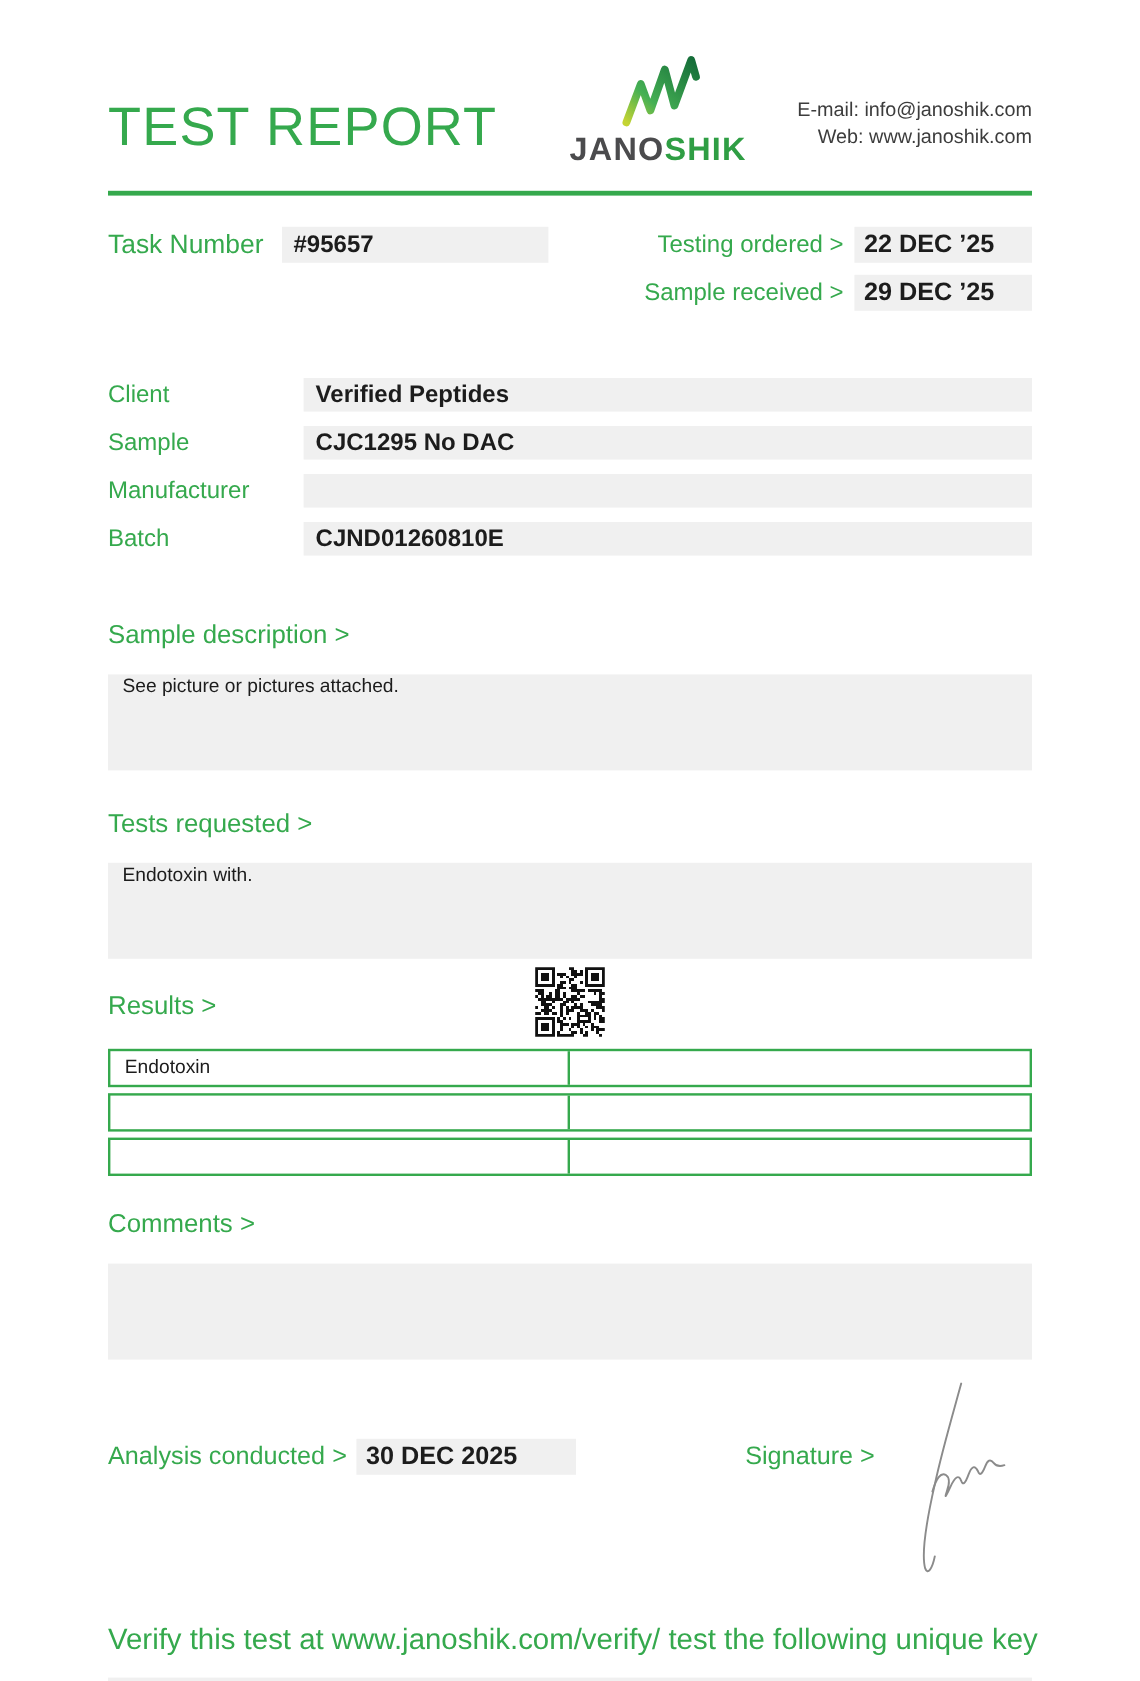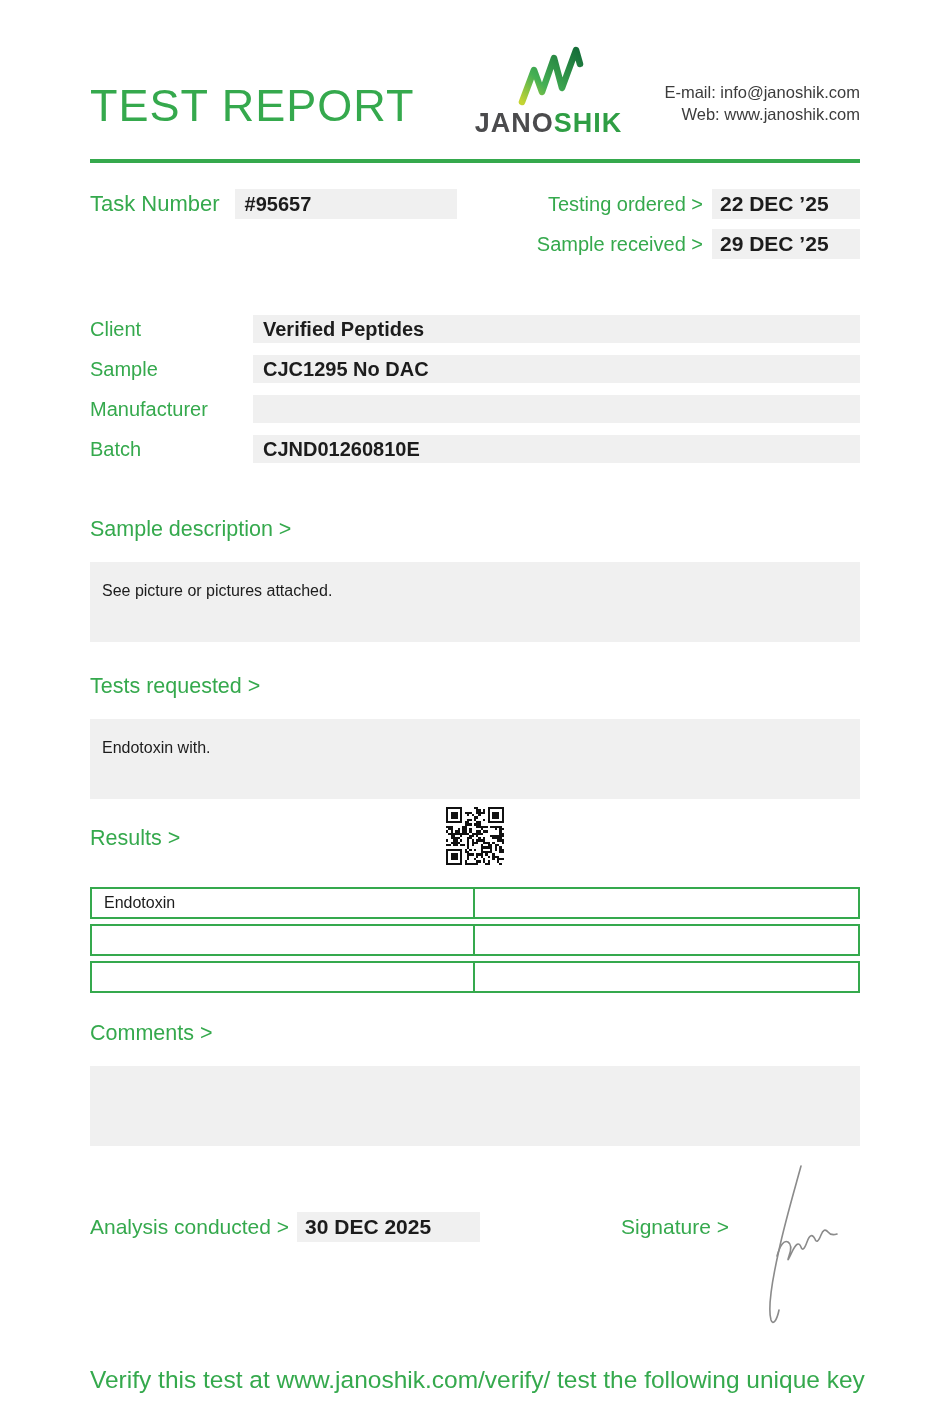--- a/index.html
+++ b/index.html
@@ -32,26 +32,26 @@
   .details { margin-top:46px; }
   .drow { display:flex; margin-bottom:12px; height:28px; }
   .dlabel { width:163px; color:var(--green); font-size:20px; line-height:28px; }
   .dvalue { flex:1; background:var(--box); font-size:20px; font-weight:bold; line-height:28px; padding-left:10px; }
 
   
   .sec-head { color:var(--green); font-size:21.5px; }
   .sec-head.sd { margin-top:54px; }
   .sec-head.tr { margin-top:32px; }
   .sec-head.cm { margin-top:28px; }
-  .sec-box { background:var(--box); height:80px; margin-top:20px; padding:20px 12px; font-size:16px; }
+  .sec-box { background:var(--box); height:80px; margin-top:20px; padding:2px 12px; font-size:16px; }
 
   
   .results-head { position:relative; height:58px; margin-top:10px; display:flex; align-items:center; }
   .qr { position:absolute; left:50%; transform:translateX(-50%); bottom:-2px; }
-  .rtable { margin-top:20px; }
+  .rtable { margin-top:7px; }
   .rrow { display:flex; height:32px; border:2px solid var(--green); margin-bottom:5px; }
   .rcell { width:50%; line-height:28px; font-size:16px; padding-left:12px; }
   .rcell.c1 { border-right:2px solid var(--green); }
 
   
   .footer { position:relative; margin-top:66px; height:120px; }
   .an-line { display:flex; align-items:center; height:30px; }
   .an-box { width:183px; height:30px; background:var(--box); margin-left:8px; font-size:21px; font-weight:bold; line-height:30px; padding-left:8px; }
   .sig-label { position:absolute; left:531px; top:0; height:30px; line-height:30px; }
   .sig { position:absolute; left:665px; top:-52px; }

